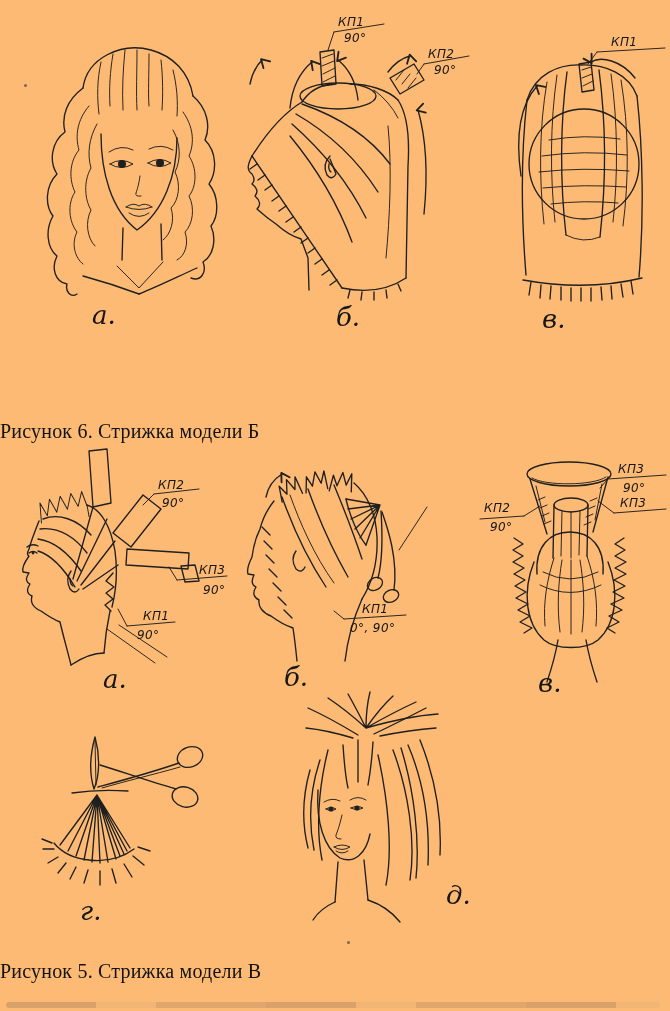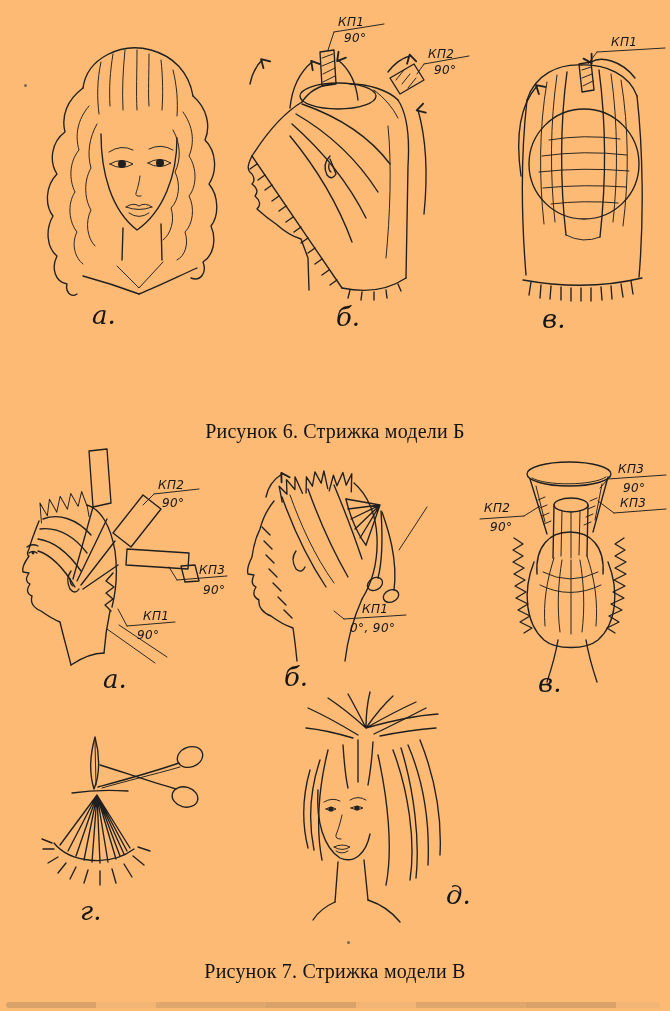--- a/index.html
+++ b/index.html
@@ -6,21 +6,21 @@
   .page{position:relative;width:670px;height:1011px;background:#fdba74;overflow:hidden;
         font-family:"Liberation Serif",serif;color:#1b1b1b;}
   .panel{position:absolute;}
   .panel svg{position:absolute;left:0;top:0;overflow:visible;}
   svg path,svg line,svg ellipse,svg circle,svg polyline,svg polygon{
     fill:none;stroke:#1f1f1f;stroke-width:1.35;stroke-linecap:round;stroke-linejoin:round;}
   svg .thin{stroke-width:0.95;}
   svg .fill{fill:#1f1f1f;stroke:none;}
   svg text.ann{font:italic 12px "DejaVu Sans",sans-serif;fill:#161616;stroke:none;letter-spacing:.4px;}
   .panel-label{position:absolute;font:italic 26px "DejaVu Serif",serif;color:#151515;}
-  .caption{position:absolute;left:0;width:670px;text-align:center;
+  .caption{position:absolute;left:0;width:670px;
            font:20px "Liberation Serif",serif;color:#121212;letter-spacing:.2px;}
   .speck{position:absolute;width:3px;height:3px;border-radius:50%;background:#4a4a4a;opacity:.75;}
   .scan-band{position:absolute;left:6px;right:10px;top:1002px;height:6px;border-radius:3px;opacity:.55;
     background:repeating-linear-gradient(90deg,rgba(60,60,60,.35) 0 90px,rgba(120,120,120,.15) 90px 150px,rgba(70,70,70,.3) 150px 260px);}
 </style>
 </head>
 <body>
 
 <div class="page">
 
@@ -398,18 +398,18 @@
         <path d="M 80,172 L 77,212"></path>
           <path d="M 106,170 L 110,210"></path>
         <path d="M 77,212 C 68,216 60,222 55,230"></path>
         <path d="M 110,210 C 122,214 134,222 142,232"></path>
       </g>
     </svg>
   </div>
 
   <div class="panel-label" style="left:80px;top:896px">г.</div>
   <div class="panel-label" style="left:446px;top:880px">д.</div>
-  <div class="caption" style="top:960px">Рисунок 7. Стрижка модели В</div>
+  <div class="caption" style="top:960px">Рисунок 5. Стрижка модели В</div>
 
   <div class="speck" style="left:24px;top:84px"></div>
   <div class="speck" style="left:347px;top:941px"></div>
   <div class="scan-band"></div>
 </div>
 
 </body></html>

